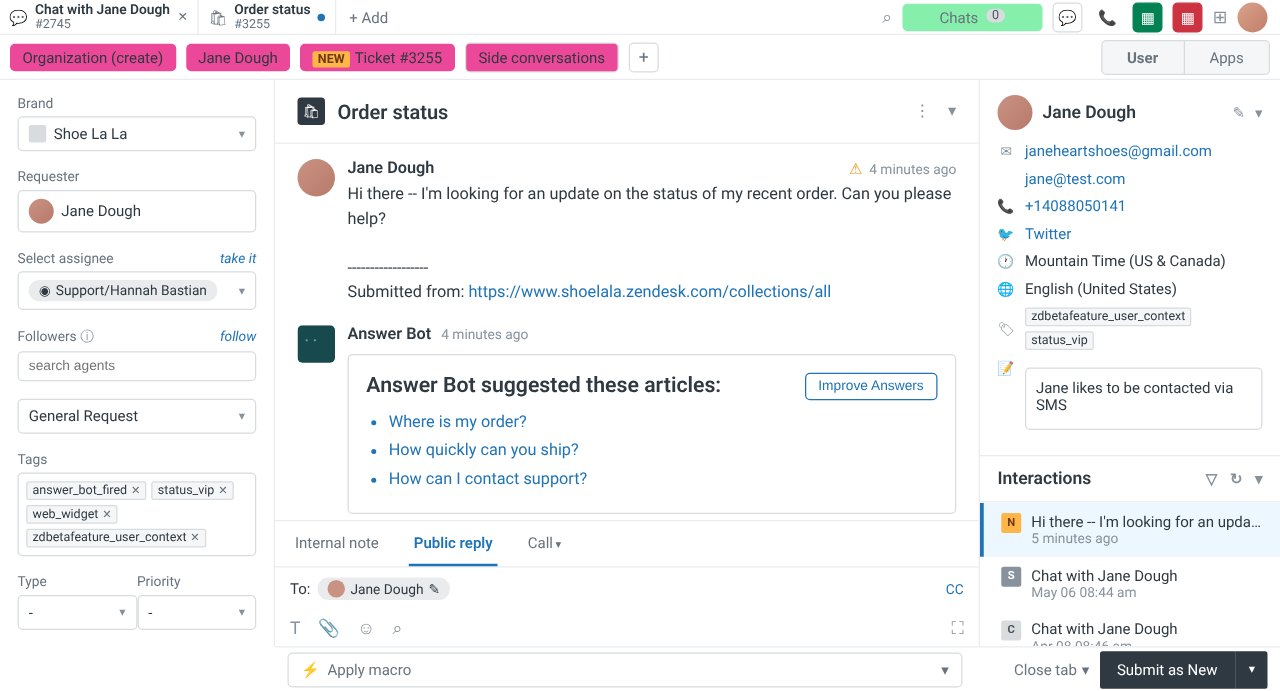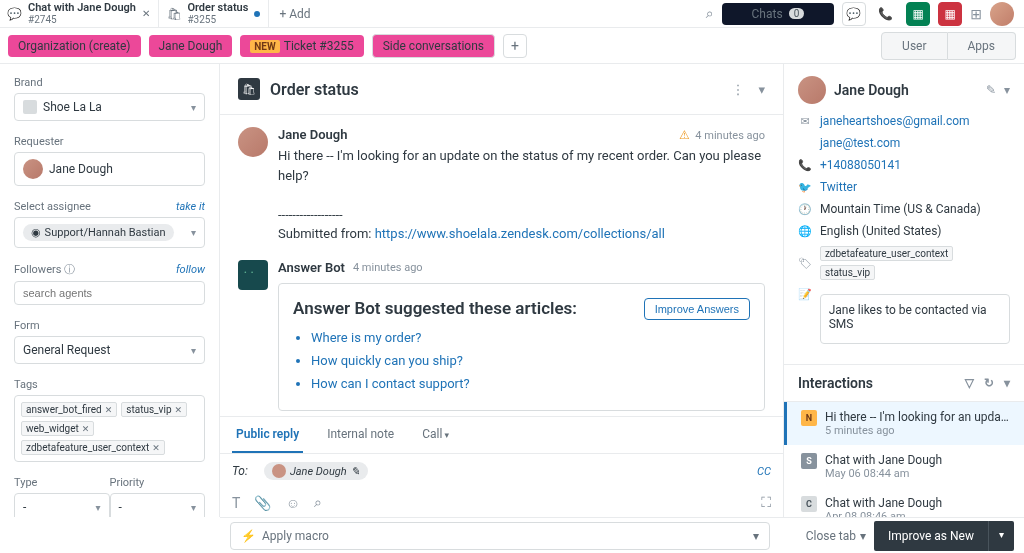--- a/index.html
+++ b/index.html
@@ -8,34 +8,34 @@
 .tab { display: flex; align-items: center; height: 28px; padding: 0 8px; border-right: 1px solid #e9ebed; gap: 6px; position: relative; }
 .tab-icon { width: 14px; height: 14px; display: flex; align-items: center; justify-content: center; font-size: 12px; color: #68737d; }
 .tab-text { display: flex; flex-direction: column; line-height: 1.1; }
 .tab-title { font-size: 11px; font-weight: 600; color: #2f3941; }
 .tab-sub { font-size: 10px; color: #68737d; }
 .tab-close { font-size: 10px; color: #68737d; cursor: pointer; }
 .tab-dot { width: 6px; height: 6px; border-radius: 50%; background: #1f73b7; }
 .tab-add { padding: 0 10px; font-size: 12px; color: #68737d; cursor: pointer; }
 .top-right { margin-left: auto; display: flex; align-items: center; gap: 8px; padding-right: 10px; }
 .search-icon-top { color: #87929d; font-size: 14px; }
-.chats-pill { background: #0f172a; border-radius: 4px; padding: 4px 30px; font-size: 12px; color: #68737d; display: flex; align-items: center; gap: 6px; }
+.chats-pill { background: #86efac; border-radius: 4px; padding: 4px 30px; font-size: 12px; color: #68737d; display: flex; align-items: flex-start; gap: 6px; }
 .top-icon-btn { width: 24px; height: 24px; border: 1px solid #d8dcde; border-radius: 4px; display: flex; align-items: center; justify-content: center; font-size: 12px; color: #68737d; }
 .top-icon-btn.green { background: #038153; border-color: #038153; color: #fff; }
 .top-icon-btn.red { background: #cc3340; border-color: #cc3340; color: #fff; }
 .grid-icon { font-size: 14px; color: #87929d; }
 .avatar-sm { width: 24px; height: 24px; border-radius: 50%; background: linear-gradient(135deg, #d9a38a, #c17e6a); }
 .context-bar { display: flex; align-items: center; height: 36px; border-bottom: 1px solid #e9ebed; padding: 0 8px; gap: 8px; }
 .ctx-pill { padding: 4px 10px; border: 1px solid #d8dcde; border-radius: 4px; font-size: 12px; color: #2f3941; background: #ec4899; }
 .ctx-pill.plain { border: none; }
 .ctx-new { background: #ffb648; color: #703815; font-size: 10px; font-weight: 700; padding: 1px 4px; border-radius: 2px; margin-right: 4px; }
 .ctx-add-btn { width: 24px; height: 24px; border: 1px solid #d8dcde; border-radius: 4px; display: flex; align-items: center; justify-content: center; font-size: 14px; color: #68737d; }
 .ctx-right { margin-left: auto; display: flex; }
 .ctx-tab { padding: 6px 20px; border: 1px solid #d8dcde; font-size: 12px; color: #68737d; background: #f5f6f7; }
-.ctx-tab:first-child { border-radius: 4px 0 0 4px; }
+.ctx-tab:first-child { border-radius: 4px 0 0 4px; font-weight: bold; }
 .ctx-tab:last-child { border-radius: 0 4px 4px 0; border-left: none; }
 .main { display: flex; height: calc(553px - 28px - 36px - 36px); }
 .left-panel { width: 220px; border-right: 1px solid #e9ebed; padding: 12px 14px; overflow-y: auto; }
 .field-group { margin-bottom: 14px; }
 .field-label { font-size: 11px; color: #68737d; margin-bottom: 4px; display: flex; justify-content: space-between; align-items: center; }
 .field-label a { color: #1f73b7; font-size: 11px; text-decoration: none; font-style: italic; }
 .field-input { width: 100%; border: 1px solid #d8dcde; border-radius: 4px; padding: 6px 8px; font-size: 12px; display: flex; align-items: center; gap: 6px; position: relative; background: #fff; }
 .field-input .chev { margin-left: auto; color: #87929d; font-size: 10px; }
 .brand-icon { width: 14px; height: 14px; background: #d8dcde; border-radius: 2px; }
 .req-avatar { width: 20px; height: 20px; border-radius: 50%; background: linear-gradient(135deg, #c99383, #b8796a); }
@@ -67,21 +67,21 @@
 .bot-box-title { font-weight: 600; font-size: 17px; margin-bottom: 8px; }
 .bot-box ul { list-style: disc; padding-left: 18px; }
 .bot-box li { color: #1f73b7; font-size: 13px; line-height: 1.8; }
 .improve-btn { float: right; border: 1px solid #1f73b7; color: #1f73b7; border-radius: 4px; padding: 4px 10px; font-size: 11px; background: #fff; }
 .warn-icon { color: #ed961c; font-size: 12px; }
 .reply-box { border-top: 1px solid #e9ebed; }
 .reply-tabs { display: flex; align-items: center; border-bottom: 1px solid #e9ebed; padding: 0 12px; gap: 20px; }
 .reply-tab { padding: 10px 4px; font-size: 12px; color: #68737d; border-bottom: 2px solid transparent; }
 .reply-tab.active { color: #1f73b7; border-bottom-color: #1f73b7; font-weight: 600; }
 .reply-tab .chev { font-size: 9px; margin-left: 2px; }
-.reply-to { padding: 8px 12px; display: flex; align-items: center; gap: 16px; font-size: 12px; font-style: italic; }
+.reply-to { padding: 8px 12px; display: flex; align-items: center; gap: 6px; font-size: 12px; }
 .to-pill { background: #e9ebed; border-radius: 12px; padding: 2px 8px; display: inline-flex; align-items: center; gap: 4px; font-size: 11px; }
 .to-avatar { width: 14px; height: 14px; border-radius: 50%; background: #c99383; }
 .cc-label { margin-left: auto; color: #1f73b7; font-size: 11px; }
 .reply-toolbar { display: flex; align-items: center; padding: 6px 12px; gap: 14px; color: #87929d; font-size: 14px; }
 .reply-toolbar .spacer { flex: 1; }
 .right-panel { width: 240px; display: flex; flex-direction: column; overflow: hidden; }
 .profile { padding: 12px 14px; border-bottom: 1px solid #e9ebed; }
 .profile-head { display: flex; align-items: center; gap: 8px; margin-bottom: 10px; }
 .profile-avatar { width: 28px; height: 28px; border-radius: 50%; background: linear-gradient(135deg, #c99383, #b8796a); }
 .profile-name { font-weight: 600; font-size: 14px; flex: 1; }
@@ -194,21 +194,20 @@
       </div>
     </div>
     <div class="field-group">
       <div class="field-label">
         <span><span>Followers</span> <span style="color:#87929d;">ⓘ</span></span>
         <a>follow</a>
       </div>
       <input class="search-agents" placeholder="search agents" style="">
     </div>
     <div class="field-group">
-      <div class="field-label">Form</div>
       <div class="field-input">
         <span>General Request</span>
         <span class="chev">▾</span>
       </div>
     </div>
     <div class="field-group">
       <div class="field-label">Tags</div>
       <div class="tags-wrap">
         <span class="tag">
             <span>answer_bot_fired</span>
@@ -286,22 +285,22 @@
               <li><a>How quickly can you ship?</a></li>
               <li><a>How can I contact support?</a></li>
             </ul>
           </div>
         </div>
       </div>
 
     </div>
     <div class="reply-box">
       <div class="reply-tabs">
+        <div class="reply-tab">Internal note</div>
         <div class="reply-tab active">Public reply</div>
-        <div class="reply-tab">Internal note</div>
         <div class="reply-tab"><span>Call</span><span class="chev">▾</span></div>
       </div>
       <div class="reply-to">
         <span>To:</span>
         <span class="to-pill">
             <span class="to-avatar"></span>
             <span>Jane Dough</span> 
             <span>✎</span>
           </span>
         <span class="cc-label">CC</span>
@@ -401,17 +400,17 @@
     <span>⚡</span>
     <span>Apply macro</span>
     <span class="chev">▾</span>
   </div>
   <div class="bottom-right">
     <div class="close-tab">
         <span>Close tab</span> 
         <span>▾</span>
       </div>
     <div style="display:flex;">
-      <div class="submit-btn">Improve as New</div>
+      <div class="submit-btn">Submit as New</div>
       <div class="submit-drop">▾</div>
     </div>
   </div>
 </div>
 
 </body></html>

